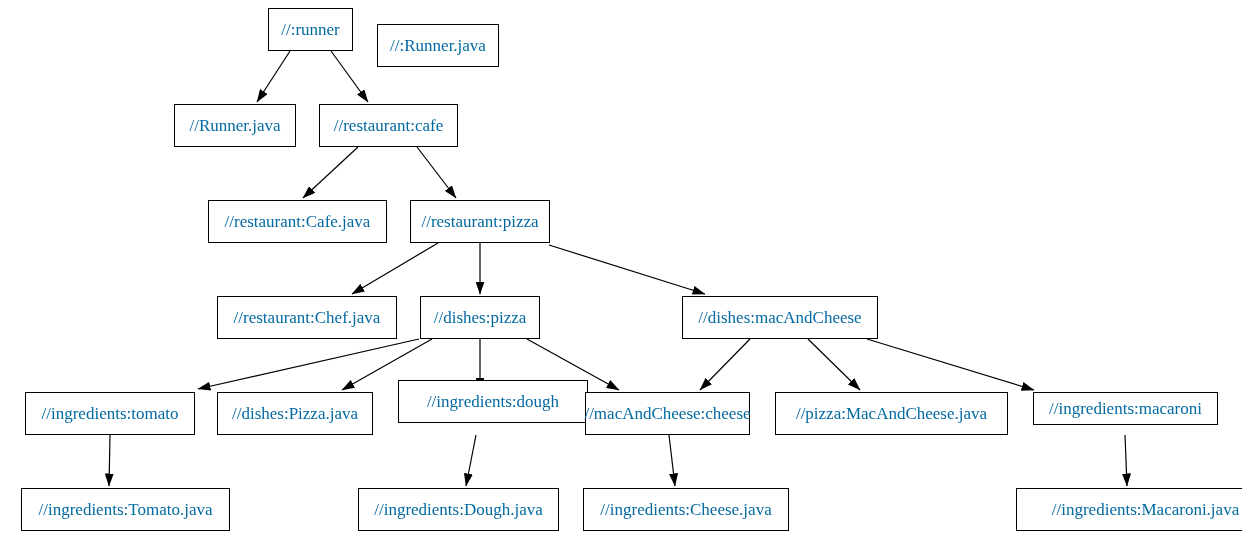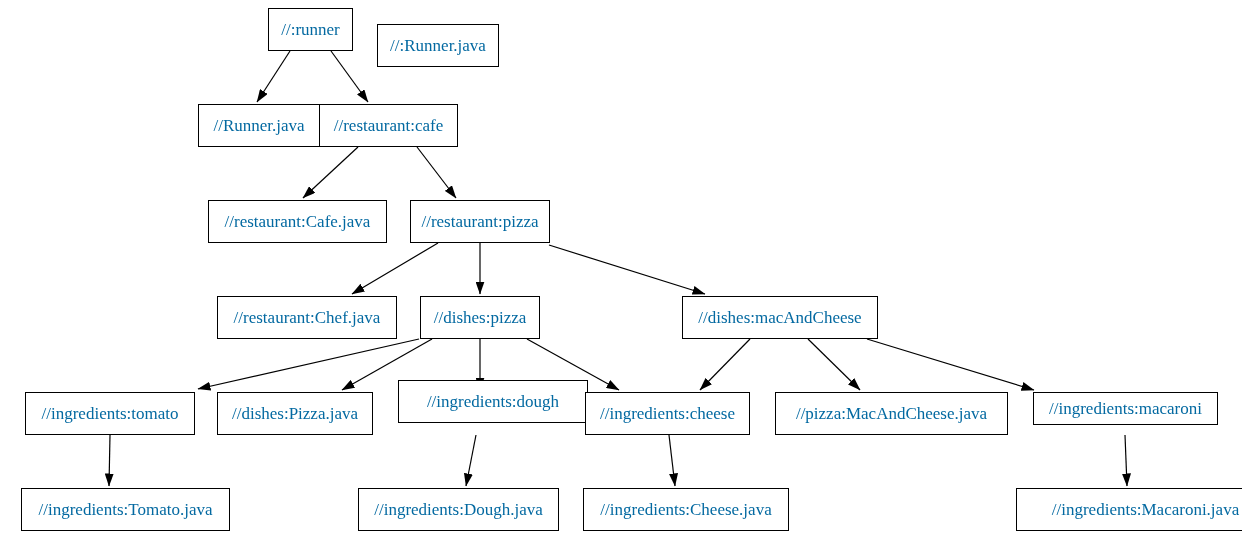--- a/index.html
+++ b/index.html
@@ -64,31 +64,31 @@
         <line x1="867" y1="339" x2="1034" y2="390" stroke="#000000" stroke-width="1.2" marker-end="url(#arrowhead)"></line>
         <line x1="110" y1="435" x2="109" y2="486" stroke="#000000" stroke-width="1.2" marker-end="url(#arrowhead)"></line>
         <line x1="476" y1="435" x2="466" y2="486" stroke="#000000" stroke-width="1.2" marker-end="url(#arrowhead)"></line>
         <line x1="669" y1="435" x2="675" y2="486" stroke="#000000" stroke-width="1.2" marker-end="url(#arrowhead)"></line>
         <line x1="1125" y1="435" x2="1127" y2="486" stroke="#000000" stroke-width="1.2" marker-end="url(#arrowhead)"></line>
       </g>
   </svg>
   <div id="nodes-layer">
       <div class="graph-node" style="left: 268px; top: 8px; width: 85px; height: 43px; background: rgb(255, 255, 255); border-color: rgb(0, 0, 0);">//:runner</div>
       <div class="graph-node" style="left: 377px; top: 8px; width: 122px; height: 43px; background: rgb(255, 255, 255); border-color: rgb(0, 0, 0); margin-top: 16px;">//:Runner.java</div>
-      <div class="graph-node" style="left: 174px; top: 104px; width: 122px; height: 43px; background: rgb(255, 255, 255); border-color: rgb(0, 0, 0); margin-left: 24px;">//Runner.java</div>
+      <div class="graph-node" style="left: 174px; top: 104px; width: 122px; height: 43px; background: rgb(255, 255, 255); border-color: rgb(0, 0, 0);">//Runner.java</div>
       <div class="graph-node" style="left: 319px; top: 104px; width: 139px; height: 43px; background: rgb(255, 255, 255); border-color: rgb(0, 0, 0);">//restaurant:cafe</div>
       <div class="graph-node" style="left: 208px; top: 200px; width: 179px; height: 43px; background: rgb(255, 255, 255); border-color: rgb(0, 0, 0);">//restaurant:Cafe.java</div>
       <div class="graph-node" style="left: 410px; top: 200px; width: 140px; height: 43px; background: rgb(255, 255, 255); border-color: rgb(0, 0, 0);">//restaurant:pizza</div>
       <div class="graph-node" style="left: 217px; top: 296px; width: 180px; height: 43px; background: rgb(255, 255, 255); border-color: rgb(0, 0, 0);">//restaurant:Chef.java</div>
       <div class="graph-node" style="left: 420px; top: 296px; width: 120px; height: 43px; background: rgb(255, 255, 255); border-color: rgb(0, 0, 0);">//dishes:pizza</div>
       <div class="graph-node" style="left: 682px; top: 296px; width: 196px; height: 43px; background: rgb(255, 255, 255); border-color: rgb(0, 0, 0);">//dishes:macAndCheese</div>
       <div class="graph-node" style="left: 25px; top: 392px; width: 170px; height: 43px; background: rgb(255, 255, 255); border-color: rgb(0, 0, 0);">//ingredients:tomato</div>
       <div class="graph-node" style="left: 217px; top: 392px; width: 156px; height: 43px; background: rgb(255, 255, 255); border-color: rgb(0, 0, 0);">//dishes:Pizza.java</div>
       <div class="graph-node" style="left: 398px; top: 380px; width: 190px; height: 43px; background: rgb(255, 255, 255); border-color: rgb(0, 0, 0);">//ingredients:dough</div>
-      <div class="graph-node" style="left: 585px; top: 392px; width: 165px; height: 43px; background: rgb(255, 255, 255); border-color: rgb(0, 0, 0);">//ingredients:cheese</div>
+      <div class="graph-node" style="left: 585px; top: 392px; width: 165px; height: 43px; background: rgb(255, 255, 255); border-color: rgb(0, 0, 0);">//macAndCheese:cheese</div>
       <div class="graph-node" style="left: 775px; top: 392px; width: 233px; height: 43px; background: rgb(255, 255, 255); border-color: rgb(0, 0, 0);">//pizza:MacAndCheese.java</div>
       <div class="graph-node" style="left: 1033px; top: 392px; width: 185px; height: 33px; background: rgb(255, 255, 255); border-color: rgb(0, 0, 0);">//ingredients:macaroni</div>
       <div class="graph-node" style="left: 5px; top: 488px; width: 209px; height: 43px; background: rgb(255, 255, 255); border-color: rgb(0, 0, 0); margin-left: 16px;">//ingredients:Tomato.java</div>
       <div class="graph-node" style="left: 358px; top: 488px; width: 201px; height: 43px; background: rgb(255, 255, 255); border-color: rgb(0, 0, 0);">//ingredients:Dough.java</div>
       <div class="graph-node" style="left: 583px; top: 488px; width: 206px; height: 43px; background: rgb(255, 255, 255); border-color: rgb(0, 0, 0);">//ingredients:Cheese.java</div>
       <div class="graph-node" style="left: 1016px; top: 488px; width: 259px; height: 43px; background: rgb(255, 255, 255); border-color: rgb(0, 0, 0);">//ingredients:Macaroni.java</div>
     </div>
 </div>
 
 </body></html>

